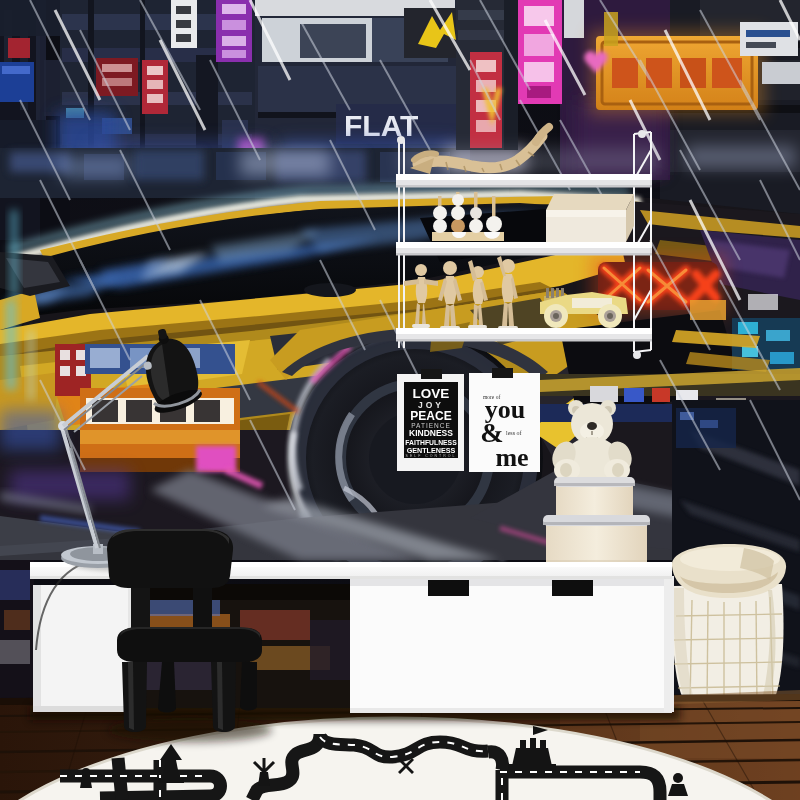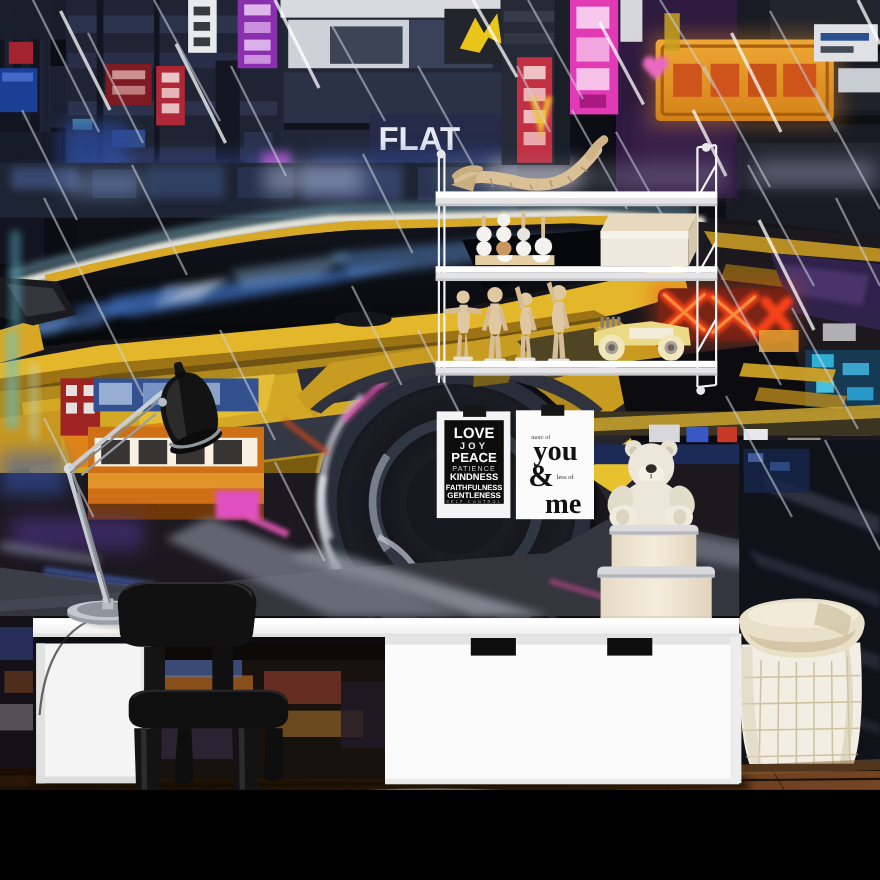--- a/index.html
+++ b/index.html
@@ -1,16 +1,16 @@
 <!DOCTYPE html>
 <html><head>
 <meta charset="utf-8">
 <style>
   html,body{margin:0;padding:0;background:#000;}
-  #scene{width:800px;height:718px;position:relative;overflow:hidden;font-family:"Liberation Sans",sans-serif;}
+  #scene{width:800px;height:800px;position:relative;overflow:hidden;font-family:"Liberation Sans",sans-serif;}
 </style>
 </head>
 <body>
 <div id="scene">
 <svg width="800" height="800" viewBox="0 0 800 800">
 <defs>
   <linearGradient id="bgG" x1="0" y1="0" x2="0" y2="1">
     <stop offset="0" stop-color="#0b0c12"></stop>
           <stop offset="0.5" stop-color="#101018"></stop>
           <stop offset="1" stop-color="#0a0a10"></stop>

